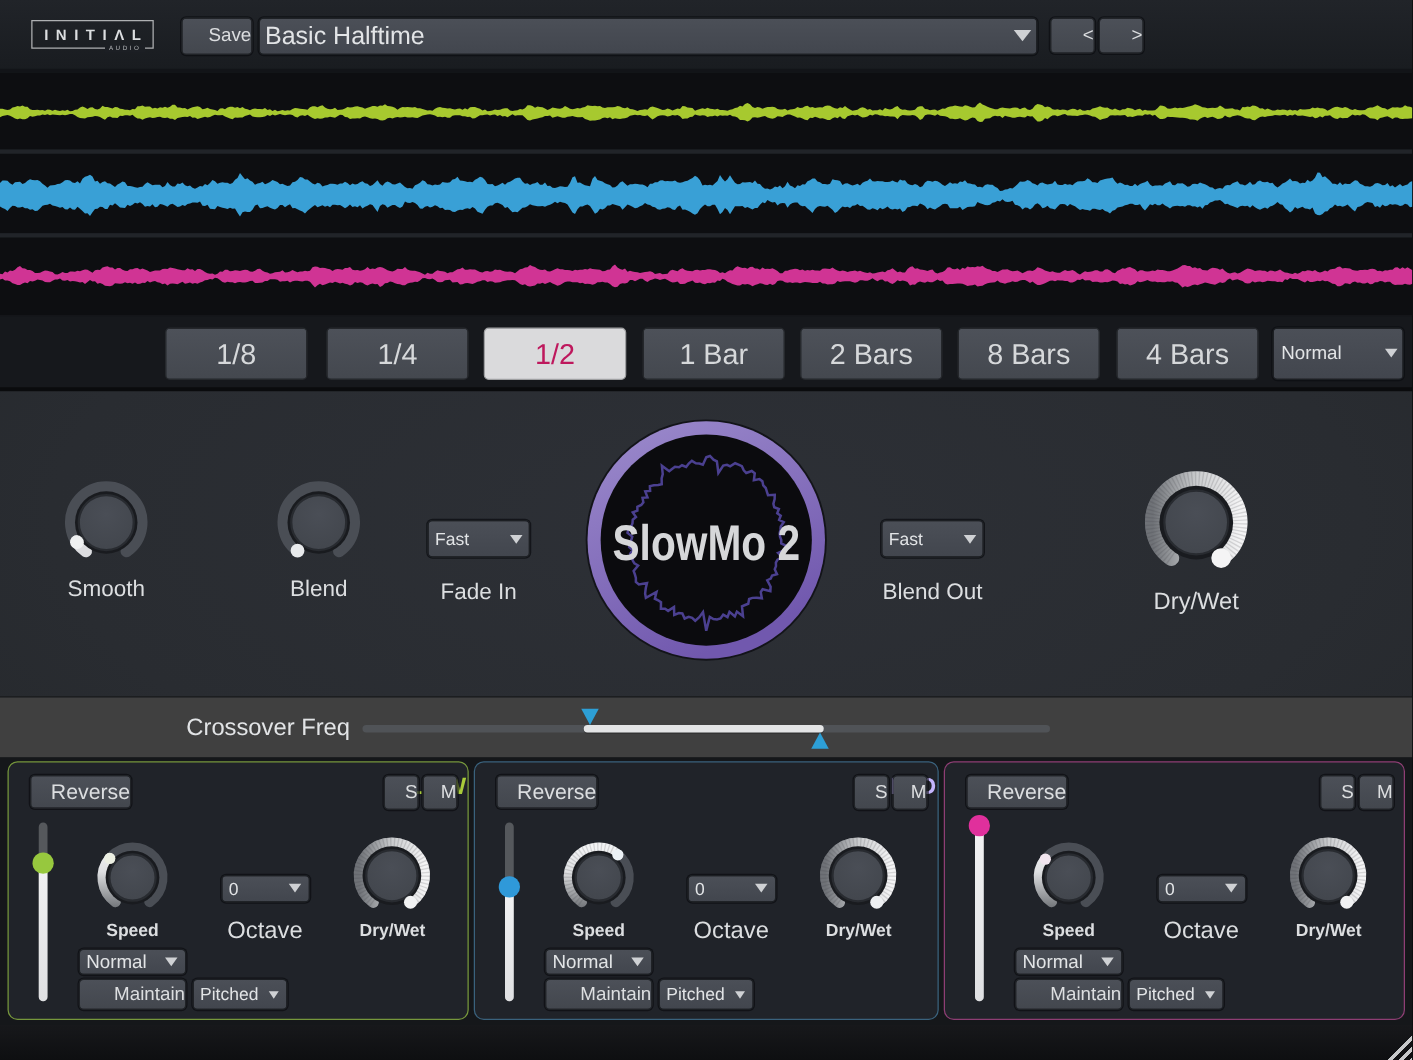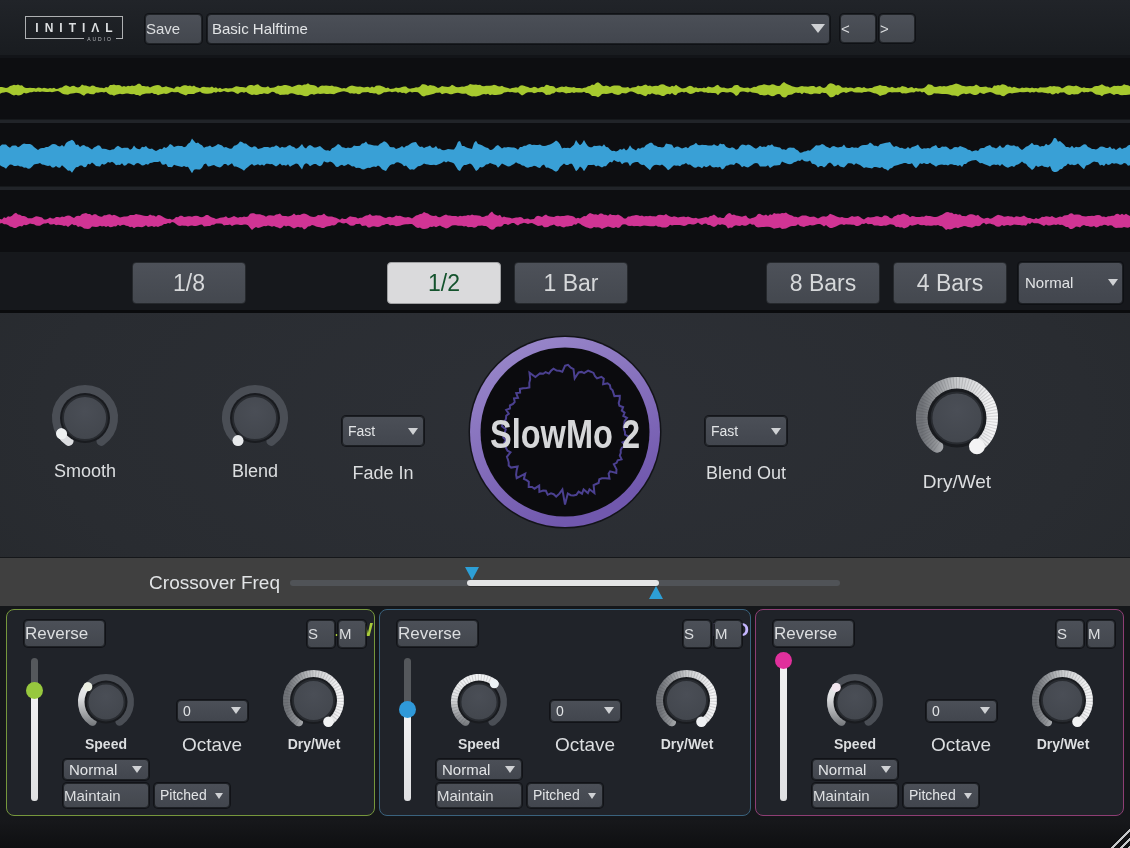--- a/index.html
+++ b/index.html
@@ -6,37 +6,37 @@
   font-family:"Liberation Sans", sans-serif; background:#0b0c0e; }
 #topbar { position:absolute; left:0; top:0; width:1130px; height:55px;
   background:linear-gradient(#212429,#191c20); }
 #logo { position:absolute; left:25px; top:16px; width:98px; height:23px;
   border:1px solid #aeb0b2; color:#dcdee0; }
 #logo .ini { position:absolute; left:0; top:4px; width:100%; text-align:center;
   font-size:12px; font-weight:bold; letter-spacing:6px; text-indent:6px; }
 #logo .aud { position:absolute; right:6px; bottom:-4px; font-size:5px; letter-spacing:2px;
   background:#1c1f24; padding:0 3px; color:#b7b9bb; }
 .btn { position:absolute; background:linear-gradient(#4c5058,#43474e); border:1px solid #202327;
-  border-radius:4px; color:#dcdee0; text-align:left; box-shadow:0 0 0 1px rgba(12,14,18,0.75); }
+  border-radius:4px; color:#dcdee0; text-align:right; box-shadow:0 0 0 1px rgba(12,14,18,0.75); }
 #save { left:145px; top:14px; width:57px; height:30px; font-size:15px; line-height:28px; }
 .dd { position:absolute; background:linear-gradient(#4b4f57,#42464e); border:1px solid #1c1f23;
   border-radius:4px; color:#e2e4e6; box-shadow:0 0 0 1px rgba(12,14,18,0.75); }
 .dda { position:absolute; top:50%; width:0; height:0; }
 #prev { left:840px; top:14px; width:36px; height:29px; font-size:15px; line-height:27px; }
 #pnext { left:879px; top:14px; width:36px; height:29px; font-size:15px; line-height:27px; }
 #mbm { position:absolute; left:932px; top:12px; width:181px; height:31px; border-radius:3px;
   background:linear-gradient(#f2f2f2,#dddddd); border:1px solid #9a9a9a; color:#1d1e20;
   font-size:18px; line-height:29px; text-align:center; }
 #waves { position:absolute; left:0; top:55px; width:1130px; height:198px; background:#212429; }
 #nrow { position:absolute; left:0; top:253px; width:1130px; height:57px; background:#16181c; }
 #nrow2 { position:absolute; left:0; top:310px; width:1130px; height:3px; background:#0a0b0d; }
 .nbtn { position:absolute; top:9px; width:114px; height:42px; border-radius:4px;
   background:linear-gradient(#4d5159,#44484f); border:1px solid #26292d;
   color:#d6d8da; font-size:23px; line-height:40px; text-align:center; }
-.nbtn.sel { background:#dadadc; color:#14532d; border-color:#9fa0a2; }
+.nbtn.sel { background:#dadadc; color:#be185d; border-color:#9fa0a2; }
 #mid { position:absolute; left:0; top:313px; width:1130px; height:244px;
   background:radial-gradient(ellipse 950px 430px at 50% 42%, #2d3036 0%, #292c31 55%, #232629 100%); }
 .klab { position:absolute; color:#dcdee0; text-align:center; font-size:18px; }
 #xover { position:absolute; left:0; top:557px; width:1130px; height:49px; background:#404040;
   border-top:1px solid #15171a; }
 #bands { position:absolute; left:0; top:606px; width:1130px; height:214px; background:#15171a; }
 .panel { position:absolute; top:3px; height:207px; background:#202329; border:1px solid; border-radius:8px; }
 .ptitle { position:absolute; left:0; top:9px; width:100%; text-align:right; text-indent:14px;
   font-size:19px; font-weight:bold; letter-spacing:1px; }
 .blab { position:absolute; color:#dcdee0; text-align:center; }
@@ -47,21 +47,21 @@
 </style></head>
 <body>
 <div id="app">
 
 <div id="topbar">
   <div id="logo">
         <div class="ini">INITIΛL</div>
         <div class="aud">AUDIO</div>
       </div>
   <div class="btn" id="save">Save</div>
-  <div class="dd" style="left:207px;top:14px;width:623px;height:30px;font-size:15px;line-height:28px;padding-left:4px">Basic Halftime<span class="dda" style="right:4px;margin-top:-5px;border-left:7.0px solid transparent;border-right:7.0px solid transparent;border-top:9px solid #cfd1d4"></span></div>
+  <div class="dd" style="left:207px;top:14px;width:623px;height:30px;font-size:20px;line-height:28px;padding-left:4px">Basic Halftime<span class="dda" style="right:4px;margin-top:-5px;border-left:7.0px solid transparent;border-right:7.0px solid transparent;border-top:9px solid #cfd1d4"></span></div>
   <div class="btn" id="prev">&lt;</div>
   <div class="btn" id="pnext">&gt;</div>
 </div>
 
 <div id="waves">
   <svg width="1130" height="198" viewBox="0 0 1130 198">
     <rect x="0" y="0" width="1130" height="3" fill="#121418"></rect>
         <rect x="0" y="3" width="1130" height="61.5" fill="#0d0e11"></rect>
     <rect x="0" y="68" width="1130" height="63.5" fill="#0d0e11"></rect>
     <rect x="0" y="135" width="1130" height="62.5" fill="#0d0e11"></rect>
@@ -72,22 +72,24 @@
           <path d="M0 23.3 L2 21.4 L4 21.4 L6 21.6 L8 23.5 L10 24.8 L12 22.7 L14 22.6 L16 22.4 L18 24.2 L20 23.3 L22 21.6 L24 20.4 L26 20.9 L28 21.1 L30 21.0 L32 22.0 L34 23.9 L36 25.4 L38 27.1 L40 25.4 L42 25.1 L44 24.9 L46 24.1 L48 23.9 L50 22.7 L52 21.2 L54 20.9 L56 21.4 L58 23.0 L60 23.4 L62 21.9 L64 23.7 L66 20.0 L68 18.4 L70 17.8 L72 16.8 L74 18.2 L76 22.1 L78 21.6 L80 23.9 L82 22.5 L84 21.9 L86 23.6 L88 23.7 L90 25.2 L92 26.6 L94 24.6 L96 23.5 L98 22.2 L100 22.8 L102 25.8 L104 25.7 L106 26.1 L108 26.8 L110 27.2 L112 26.5 L114 26.3 L116 24.1 L118 22.8 L120 23.9 L122 25.2 L124 24.8 L126 24.8 L128 24.7 L130 26.8 L132 25.7 L134 22.5 L136 24.9 L138 26.1 L140 26.2 L142 23.8 L144 24.2 L146 23.0 L148 25.2 L150 25.9 L152 25.4 L154 27.1 L156 28.0 L158 27.0 L160 25.7 L162 26.2 L164 24.1 L166 25.1 L168 23.4 L170 21.0 L172 21.9 L174 23.9 L176 23.2 L178 22.7 L180 23.1 L182 23.1 L184 24.2 L186 23.4 L188 20.8 L190 19.4 L192 15.4 L194 18.0 L196 20.3 L198 19.6 L200 21.3 L202 22.3 L204 24.7 L206 23.8 L208 23.4 L210 22.4 L212 24.3 L214 23.6 L216 22.6 L218 21.0 L220 21.8 L222 22.6 L224 24.4 L226 23.9 L228 24.9 L230 25.7 L232 25.4 L234 22.7 L236 22.3 L238 20.9 L240 18.6 L242 19.0 L244 20.6 L246 20.5 L248 22.2 L250 23.8 L252 24.5 L254 23.2 L256 23.8 L258 26.1 L260 25.4 L262 25.0 L264 24.0 L266 24.0 L268 24.1 L270 24.8 L272 23.7 L274 23.7 L276 22.3 L278 23.3 L280 25.1 L282 23.7 L284 24.5 L286 24.2 L288 22.8 L290 22.0 L292 23.5 L294 24.0 L296 25.8 L298 25.0 L300 23.2 L302 21.1 L304 24.2 L306 25.5 L308 23.1 L310 22.1 L312 22.9 L314 24.4 L316 24.5 L318 23.7 L320 22.9 L322 24.8 L324 26.5 L326 27.5 L328 27.3 L330 27.9 L332 25.2 L334 24.4 L336 23.1 L338 21.1 L340 21.9 L342 24.3 L344 24.5 L346 25.3 L348 24.6 L350 24.9 L352 24.5 L354 22.5 L356 22.9 L358 23.1 L360 22.7 L362 20.5 L364 20.2 L366 18.4 L368 21.3 L370 21.5 L372 22.0 L374 22.6 L376 22.4 L378 22.8 L380 20.7 L382 19.7 L384 18.3 L386 18.9 L388 21.0 L390 24.1 L392 24.3 L394 24.2 L396 25.9 L398 25.3 L400 24.4 L402 23.1 L404 24.7 L406 22.9 L408 22.4 L410 21.1 L412 19.7 L414 19.2 L416 19.1 L418 22.2 L420 24.0 L422 23.5 L424 25.0 L426 24.0 L428 23.5 L430 22.5 L432 24.7 L434 24.8 L436 22.9 L438 25.7 L440 25.6 L442 27.1 L444 27.3 L446 26.8 L448 26.0 L450 26.2 L452 26.5 L454 26.4 L456 23.4 L458 18.8 L460 17.9 L462 23.1 L464 23.0 L466 24.2 L468 25.1 L470 25.5 L472 25.9 L474 20.0 L476 17.8 L478 20.9 L480 21.5 L482 22.2 L484 23.5 L486 24.4 L488 24.9 L490 26.9 L492 26.8 L494 25.3 L496 22.9 L498 22.0 L500 23.7 L502 25.6 L504 24.3 L506 24.4 L508 24.0 L510 24.2 L512 24.6 L514 24.6 L516 25.3 L518 26.7 L520 23.9 L522 23.9 L524 22.8 L526 22.8 L528 21.4 L530 21.1 L532 22.0 L534 21.8 L536 22.0 L538 21.9 L540 21.4 L542 22.8 L544 23.1 L546 22.8 L548 21.9 L550 21.6 L552 20.4 L554 19.3 L556 17.5 L558 18.8 L560 21.2 L562 25.4 L564 24.8 L566 25.1 L568 24.8 L570 25.3 L572 23.5 L574 21.7 L576 16.9 L578 19.9 L580 22.2 L582 20.4 L584 17.1 L586 20.4 L588 23.2 L590 24.3 L592 24.2 L594 22.7 L596 22.9 L598 22.7 L600 22.6 L602 23.4 L604 21.3 L606 24.0 L608 24.2 L610 26.5 L612 27.9 L614 27.8 L616 28.6 L618 27.8 L620 26.1 L622 26.8 L624 25.3 L626 27.5 L628 25.9 L630 22.3 L632 25.3 L634 26.2 L636 27.6 L638 25.1 L640 25.7 L642 24.4 L644 24.5 L646 22.0 L648 21.1 L650 19.7 L652 19.8 L654 22.2 L656 22.8 L658 24.1 L660 24.1 L662 24.5 L664 23.9 L666 20.4 L668 20.9 L670 21.2 L672 21.8 L674 25.0 L676 23.8 L678 23.6 L680 24.6 L682 25.4 L684 24.8 L686 24.0 L688 25.3 L690 23.1 L692 22.2 L694 21.5 L696 19.7 L698 22.0 L700 22.2 L702 21.7 L704 21.9 L706 21.9 L708 22.5 L710 22.5 L712 22.4 L714 21.3 L716 22.4 L718 23.0 L720 20.5 L722 21.3 L724 21.1 L726 23.8 L728 24.8 L730 25.2 L732 24.2 L734 25.0 L736 26.8 L738 26.0 L740 23.0 L742 21.6 L744 21.7 L746 22.4 L748 21.5 L750 22.0 L752 23.2 L754 24.8 L756 25.8 L758 24.4 L760 22.8 L762 23.9 L764 23.6 L766 24.0 L768 22.1 L770 22.5 L772 21.2 L774 23.6 L776 23.8 L778 24.3 L780 24.5 L782 26.5 L784 26.3 L786 27.0 L788 24.9 L790 24.4 L792 24.7 L794 24.8 L796 26.4 L798 27.4 L800 29.7 L802 29.6 L804 28.6 L806 28.3 L808 27.3 L810 27.7 L812 26.1 L814 24.3 L816 22.2 L818 22.4 L820 22.2 L822 20.9 L824 21.8 L826 23.6 L828 24.2 L830 25.3 L832 23.4 L834 23.0 L836 23.9 L838 24.5 L840 24.1 L842 23.7 L844 21.5 L846 24.6 L848 24.9 L850 25.0 L852 23.9 L854 24.8 L856 24.4 L858 25.1 L860 23.3 L862 22.2 L864 21.9 L866 21.9 L868 21.6 L870 19.6 L872 20.7 L874 22.8 L876 22.7 L878 23.4 L880 21.3 L882 20.7 L884 20.2 L886 19.7 L888 19.6 L890 18.9 L892 21.9 L894 23.9 L896 22.9 L898 23.7 L900 24.9 L902 24.8 L904 25.8 L906 25.8 L908 24.0 L910 25.8 L912 24.1 L914 23.4 L916 22.8 L918 21.6 L920 24.6 L922 26.0 L924 25.3 L926 25.4 L928 25.1 L930 25.5 L932 23.7 L934 22.9 L936 22.0 L938 24.9 L940 25.1 L942 23.6 L944 23.8 L946 23.5 L948 24.7 L950 26.4 L952 26.0 L954 24.2 L956 24.0 L958 24.4 L960 23.0 L962 23.8 L964 24.4 L966 25.3 L968 26.8 L970 26.9 L972 28.6 L974 27.8 L976 27.3 L978 28.0 L980 25.6 L982 25.0 L984 25.1 L986 23.5 L988 22.7 L990 21.9 L992 24.3 L994 24.6 L996 25.4 L998 24.2 L1000 22.3 L1002 24.8 L1004 24.4 L1006 22.1 L1008 21.4 L1010 22.6 L1012 22.7 L1014 22.3 L1016 23.5 L1018 23.2 L1020 25.6 L1022 27.0 L1024 25.6 L1026 23.8 L1028 23.0 L1030 21.6 L1032 19.7 L1034 21.9 L1036 21.7 L1038 22.1 L1040 23.8 L1042 23.1 L1044 23.3 L1046 20.7 L1048 22.3 L1050 21.3 L1052 19.1 L1054 15.0 L1056 15.2 L1058 18.8 L1060 17.9 L1062 19.8 L1064 21.5 L1066 23.9 L1068 24.0 L1070 24.7 L1072 22.8 L1074 24.9 L1076 23.7 L1078 24.2 L1080 24.1 L1082 22.5 L1084 21.2 L1086 21.5 L1088 23.9 L1090 24.7 L1092 26.0 L1094 26.0 L1096 26.4 L1098 25.6 L1100 23.8 L1102 23.4 L1104 24.0 L1106 25.1 L1108 24.9 L1110 23.4 L1112 26.1 L1114 25.2 L1116 27.0 L1118 25.6 L1120 24.2 L1122 25.9 L1124 25.1 L1126 24.5 L1128 22.5 L1130 21.8 L1132 24.5 L1132 42.5 L1130 42.3 L1128 42.8 L1126 40.6 L1124 39.9 L1122 41.4 L1120 41.8 L1118 40.8 L1116 40.3 L1114 40.7 L1112 40.1 L1110 41.6 L1108 41.9 L1106 40.5 L1104 43.1 L1102 41.8 L1100 42.6 L1098 39.3 L1096 39.0 L1094 38.5 L1092 39.4 L1090 41.1 L1088 42.1 L1086 42.6 L1084 46.2 L1082 44.5 L1080 42.5 L1078 40.6 L1076 41.7 L1074 42.3 L1072 41.6 L1070 41.9 L1068 40.5 L1066 42.7 L1064 43.6 L1062 46.0 L1060 46.2 L1058 48.2 L1056 49.1 L1054 49.0 L1052 47.8 L1050 43.0 L1048 44.6 L1046 44.0 L1044 43.7 L1042 42.4 L1040 43.2 L1038 44.0 L1036 42.6 L1034 45.5 L1032 47.0 L1030 44.9 L1028 43.5 L1026 40.7 L1024 40.3 L1022 38.6 L1020 40.3 L1018 41.5 L1016 42.1 L1014 43.9 L1012 42.9 L1010 43.8 L1008 44.8 L1006 43.9 L1004 42.7 L1002 41.1 L1000 43.1 L998 41.6 L996 42.0 L994 41.5 L992 42.0 L990 43.4 L988 42.5 L986 41.8 L984 41.1 L982 39.9 L980 40.3 L978 38.4 L976 37.0 L974 37.3 L972 37.4 L970 38.3 L968 38.9 L966 41.0 L964 41.1 L962 43.9 L960 42.0 L958 43.0 L956 41.9 L954 42.1 L952 41.2 L950 41.2 L948 42.4 L946 41.8 L944 42.0 L942 41.5 L940 41.7 L938 42.2 L936 43.8 L934 42.3 L932 41.3 L930 39.8 L928 41.1 L926 41.1 L924 40.0 L922 41.1 L920 40.3 L918 42.9 L916 45.3 L914 43.3 L912 40.3 L910 41.0 L908 41.0 L906 39.9 L904 39.9 L902 40.7 L900 41.2 L898 42.1 L896 42.6 L894 43.0 L892 44.9 L890 45.5 L888 47.7 L886 46.3 L884 45.7 L882 44.1 L880 44.9 L878 44.6 L876 44.0 L874 43.9 L872 45.6 L870 45.0 L868 44.7 L866 44.2 L864 45.0 L862 43.6 L860 42.0 L858 41.2 L856 40.2 L854 41.9 L852 40.4 L850 40.2 L848 40.3 L846 42.4 L844 44.6 L842 43.9 L840 43.6 L838 41.5 L836 43.0 L834 43.5 L832 41.0 L830 39.6 L828 40.5 L826 43.1 L824 44.6 L822 43.1 L820 42.9 L818 44.5 L816 42.1 L814 41.1 L812 40.7 L810 37.5 L808 38.4 L806 38.5 L804 38.1 L802 36.3 L800 38.1 L798 37.6 L796 38.8 L794 39.2 L792 40.7 L790 41.2 L788 40.9 L786 40.2 L784 39.5 L782 38.5 L780 41.9 L778 42.3 L776 42.4 L774 42.5 L772 43.8 L770 45.0 L768 42.3 L766 43.5 L764 43.6 L762 43.6 L760 43.6 L758 40.4 L756 40.0 L754 40.4 L752 41.9 L750 43.2 L748 44.5 L746 44.0 L744 43.0 L742 44.3 L740 41.8 L738 40.5 L736 39.8 L734 41.9 L732 41.5 L730 41.5 L728 42.6 L726 42.7 L724 45.6 L722 46.6 L720 43.8 L718 44.6 L716 44.0 L714 44.5 L712 43.9 L710 42.1 L708 43.5 L706 44.3 L704 43.1 L702 45.2 L700 44.1 L698 43.6 L696 44.8 L694 44.5 L692 43.0 L690 41.6 L688 41.8 L686 40.1 L684 41.3 L682 41.6 L680 43.3 L678 42.4 L676 42.8 L674 42.2 L672 43.9 L670 46.1 L668 47.3 L666 44.8 L664 43.1 L662 41.6 L660 42.4 L658 42.1 L656 41.8 L654 42.3 L652 44.1 L650 47.3 L648 45.4 L646 43.7 L644 41.8 L642 42.0 L640 41.1 L638 38.9 L636 38.9 L634 39.4 L632 40.5 L630 43.2 L628 39.5 L626 39.3 L624 39.7 L622 41.3 L620 38.5 L618 39.0 L616 38.2 L614 36.9 L612 39.6 L610 38.7 L608 40.8 L606 43.3 L604 43.3 L602 44.6 L600 43.6 L598 42.5 L596 43.4 L594 41.8 L592 41.9 L590 42.0 L588 41.9 L586 45.2 L584 48.3 L582 45.0 L580 43.4 L578 46.5 L576 48.3 L574 44.2 L572 40.7 L570 40.7 L568 41.9 L566 41.9 L564 40.5 L562 42.2 L560 44.1 L558 47.5 L556 48.8 L554 47.8 L552 46.3 L550 45.4 L548 44.5 L546 44.8 L544 41.4 L542 42.4 L540 44.9 L538 44.5 L536 43.2 L534 42.7 L532 43.7 L530 43.9 L528 44.7 L526 44.3 L524 42.7 L522 42.4 L520 41.0 L518 40.5 L516 39.3 L514 41.1 L512 41.9 L510 43.2 L508 43.6 L506 42.4 L504 41.4 L502 40.5 L500 42.7 L498 44.7 L496 41.9 L494 41.4 L492 40.8 L490 40.1 L488 41.3 L486 41.4 L484 43.5 L482 44.6 L480 43.9 L478 46.7 L476 48.0 L474 44.7 L472 41.7 L470 40.5 L468 41.2 L466 42.1 L464 42.1 L462 44.3 L460 48.1 L458 46.9 L456 43.7 L454 40.5 L452 39.4 L450 38.9 L448 38.3 L446 39.6 L444 38.3 L442 39.7 L440 40.8 L438 41.4 L436 42.3 L434 41.8 L432 41.9 L430 42.0 L428 41.6 L426 41.2 L424 40.4 L422 41.9 L420 43.0 L418 43.2 L416 44.9 L414 46.8 L412 46.3 L410 46.7 L408 44.7 L406 42.6 L404 43.3 L402 41.0 L400 39.9 L398 39.2 L396 39.6 L394 41.3 L392 41.3 L390 42.3 L388 44.8 L386 48.0 L384 47.2 L382 46.3 L380 43.8 L378 42.6 L376 44.1 L374 43.5 L372 44.0 L370 45.0 L368 44.8 L366 45.4 L364 46.5 L362 46.3 L360 45.0 L358 44.8 L356 44.9 L354 43.2 L352 43.6 L350 41.9 L348 41.1 L346 42.3 L344 43.0 L342 41.7 L340 42.4 L338 44.0 L336 43.7 L334 41.0 L332 39.3 L330 38.6 L328 39.4 L326 39.2 L324 38.2 L322 42.1 L320 43.3 L318 42.4 L316 41.0 L314 40.9 L312 42.0 L310 43.2 L308 41.0 L306 40.3 L304 41.8 L302 46.5 L300 43.7 L298 41.0 L296 40.4 L294 41.5 L292 42.4 L290 43.7 L288 41.2 L286 42.7 L284 42.0 L282 42.6 L280 40.5 L278 42.3 L276 43.6 L274 42.2 L272 41.0 L270 41.2 L268 40.7 L266 40.8 L264 42.8 L262 41.6 L260 42.4 L258 41.2 L256 42.0 L254 42.8 L252 41.0 L250 42.3 L248 43.9 L246 45.6 L244 47.7 L242 46.2 L240 45.3 L238 44.3 L236 43.4 L234 43.5 L232 40.3 L230 41.4 L228 42.8 L226 40.9 L224 41.0 L222 43.3 L220 44.5 L218 44.0 L216 43.2 L214 42.0 L212 42.6 L210 43.3 L208 43.5 L206 40.6 L204 41.3 L202 44.8 L200 46.5 L198 46.6 L196 46.2 L194 46.8 L192 50.2 L190 47.1 L188 43.7 L186 43.9 L184 43.1 L182 44.1 L180 43.6 L178 43.1 L176 42.6 L174 41.7 L172 44.3 L170 44.1 L168 44.0 L166 40.7 L164 41.8 L162 41.5 L160 38.2 L158 39.1 L156 38.9 L154 39.0 L152 39.7 L150 40.1 L148 41.8 L146 40.9 L144 42.2 L142 42.5 L140 41.1 L138 39.9 L136 40.6 L134 42.4 L132 41.4 L130 40.6 L128 40.2 L126 42.3 L124 42.8 L122 40.3 L120 42.1 L118 41.7 L116 42.3 L114 40.1 L112 38.8 L110 39.7 L108 39.1 L106 40.8 L104 41.7 L102 40.8 L100 43.4 L98 43.2 L96 42.9 L94 41.1 L92 39.6 L90 41.4 L88 40.8 L86 44.1 L84 44.2 L82 42.6 L80 42.4 L78 43.9 L76 44.2 L74 46.8 L72 49.8 L70 47.5 L68 47.7 L66 45.8 L64 44.0 L62 42.3 L60 44.7 L58 44.6 L56 42.9 L54 44.6 L52 44.4 L50 42.6 L48 43.1 L46 42.4 L44 41.8 L42 41.4 L40 40.0 L38 40.8 L36 40.9 L34 41.6 L32 43.7 L30 45.6 L28 45.7 L26 44.4 L24 44.8 L22 43.6 L20 43.6 L18 42.4 L16 43.0 L14 43.0 L12 41.7 L10 41.5 L8 43.3 L6 45.7 L4 44.2 L2 43.4 L0 42.2 Z" fill="#39a0d6"></path>
         </g>
     <g transform="translate(0,135)">
           <path d="M0 29.0 L2 29.4 L4 27.2 L6 28.0 L8 26.3 L10 26.8 L12 25.7 L14 23.8 L16 22.8 L18 24.5 L20 24.8 L22 25.9 L24 26.0 L26 26.7 L28 28.3 L30 28.3 L32 28.2 L34 27.2 L36 26.3 L38 26.6 L40 27.1 L42 27.5 L44 29.4 L46 29.5 L48 28.7 L50 27.5 L52 28.4 L54 28.4 L56 27.1 L58 27.1 L60 27.4 L62 26.6 L64 27.0 L66 26.1 L68 25.6 L70 25.8 L72 27.0 L74 28.1 L76 26.2 L78 25.8 L80 25.9 L82 24.0 L84 23.4 L86 22.9 L88 23.9 L90 23.9 L92 25.6 L94 24.3 L96 24.3 L98 25.8 L100 26.5 L102 26.8 L104 25.3 L106 25.3 L108 24.6 L110 24.3 L112 25.5 L114 24.8 L116 25.6 L118 26.4 L120 27.6 L122 26.9 L124 26.4 L126 26.4 L128 26.3 L130 25.1 L132 25.0 L134 25.1 L136 23.9 L138 24.4 L140 24.7 L142 25.3 L144 25.7 L146 26.1 L148 26.1 L150 24.6 L152 25.5 L154 25.4 L156 26.7 L158 25.1 L160 25.2 L162 26.2 L164 27.5 L166 28.6 L168 29.0 L170 28.7 L172 29.8 L174 29.0 L176 27.1 L178 27.3 L180 25.7 L182 25.8 L184 26.9 L186 26.8 L188 26.2 L190 26.3 L192 26.8 L194 26.1 L196 25.8 L198 25.9 L200 27.1 L202 27.3 L204 26.6 L206 25.1 L208 25.0 L210 26.6 L212 27.6 L214 28.0 L216 29.0 L218 28.6 L220 27.8 L222 27.6 L224 27.3 L226 26.2 L228 27.9 L230 27.7 L232 27.1 L234 26.0 L236 26.9 L238 27.7 L240 27.1 L242 27.2 L244 26.5 L246 27.0 L248 26.5 L250 23.8 L252 23.2 L254 23.3 L256 24.3 L258 24.2 L260 24.3 L262 24.9 L264 25.4 L266 26.8 L268 25.6 L270 25.2 L272 25.4 L274 25.8 L276 24.4 L278 24.3 L280 23.5 L282 25.7 L284 26.1 L286 26.0 L288 26.6 L290 26.1 L292 25.3 L294 23.5 L296 25.3 L298 24.7 L300 25.1 L302 23.9 L304 23.6 L306 23.9 L308 24.9 L310 26.2 L312 26.7 L314 27.1 L316 26.4 L318 25.0 L320 25.2 L322 25.1 L324 23.5 L326 25.5 L328 26.4 L330 26.5 L332 26.5 L334 27.2 L336 27.7 L338 28.8 L340 29.8 L342 28.2 L344 28.9 L346 28.9 L348 27.4 L350 26.2 L352 26.8 L354 26.9 L356 27.3 L358 28.6 L360 27.8 L362 27.7 L364 26.6 L366 25.4 L368 25.2 L370 24.0 L372 25.7 L374 25.8 L376 25.3 L378 25.5 L380 25.6 L382 26.5 L384 27.5 L386 28.0 L388 26.9 L390 26.7 L392 27.4 L394 26.9 L396 25.6 L398 25.9 L400 25.8 L402 26.5 L404 27.2 L406 27.4 L408 27.1 L410 27.5 L412 28.5 L414 27.0 L416 25.4 L418 25.0 L420 24.0 L422 23.8 L424 22.0 L426 22.9 L428 23.5 L430 25.0 L432 25.8 L434 26.0 L436 25.6 L438 26.9 L440 27.2 L442 26.3 L444 25.3 L446 24.6 L448 25.4 L450 25.4 L452 25.9 L454 26.0 L456 26.1 L458 26.8 L460 25.8 L462 26.2 L464 25.7 L466 25.8 L468 25.1 L470 25.6 L472 24.5 L474 25.2 L476 25.3 L478 25.6 L480 25.8 L482 26.9 L484 26.7 L486 25.8 L488 25.5 L490 22.9 L492 21.5 L494 24.0 L496 25.1 L498 25.8 L500 24.8 L502 27.4 L504 26.6 L506 27.2 L508 27.6 L510 27.8 L512 28.4 L514 27.9 L516 27.6 L518 27.4 L520 27.0 L522 27.5 L524 29.2 L526 28.8 L528 28.4 L530 29.4 L532 29.2 L534 29.0 L536 26.5 L538 25.8 L540 26.3 L542 27.0 L544 25.4 L546 24.5 L548 26.0 L550 26.5 L552 26.8 L554 26.9 L556 26.0 L558 25.8 L560 26.3 L562 26.0 L564 26.0 L566 25.4 L568 25.3 L570 25.7 L572 25.9 L574 26.8 L576 28.4 L578 27.7 L580 28.5 L582 27.2 L584 26.1 L586 26.3 L588 24.2 L590 23.0 L592 23.8 L594 24.4 L596 24.2 L598 24.9 L600 23.5 L602 23.4 L604 24.8 L606 24.8 L608 25.7 L610 24.0 L612 25.1 L614 24.9 L616 25.2 L618 24.5 L620 25.6 L622 26.7 L624 28.5 L626 28.5 L628 26.5 L630 26.6 L632 25.8 L634 25.4 L636 25.0 L638 25.2 L640 26.1 L642 25.5 L644 26.5 L646 25.9 L648 26.3 L650 25.7 L652 26.3 L654 26.3 L656 26.6 L658 25.0 L660 24.7 L662 24.9 L664 25.2 L666 24.0 L668 25.4 L670 26.4 L672 26.9 L674 26.3 L676 26.8 L678 27.5 L680 27.0 L682 26.8 L684 26.4 L686 27.2 L688 26.6 L690 27.3 L692 28.0 L694 28.3 L696 27.7 L698 28.8 L700 28.6 L702 28.0 L704 27.5 L706 27.1 L708 27.8 L710 26.1 L712 25.8 L714 24.6 L716 26.1 L718 27.7 L720 27.2 L722 27.9 L724 27.9 L726 25.2 L728 23.5 L730 22.9 L732 25.0 L734 24.5 L736 25.5 L738 25.8 L740 26.2 L742 26.7 L744 25.9 L746 25.6 L748 27.9 L750 28.8 L752 27.9 L754 27.6 L756 26.4 L758 24.0 L760 23.7 L762 25.1 L764 25.4 L766 24.5 L768 25.9 L770 24.2 L772 25.0 L774 23.1 L776 23.7 L778 23.5 L780 23.7 L782 23.0 L784 23.3 L786 22.6 L788 24.1 L790 25.1 L792 25.5 L794 26.7 L796 26.7 L798 27.6 L800 26.5 L802 25.6 L804 25.5 L806 25.4 L808 26.3 L810 27.0 L812 26.8 L814 26.4 L816 27.4 L818 28.6 L820 27.6 L822 26.6 L824 26.3 L826 26.7 L828 25.8 L830 23.8 L832 24.4 L834 25.2 L836 26.3 L838 27.0 L840 27.5 L842 27.0 L844 27.8 L846 28.1 L848 28.1 L850 27.0 L852 25.9 L854 26.7 L856 26.6 L858 25.9 L860 26.9 L862 28.5 L864 29.5 L866 28.1 L868 26.9 L870 27.6 L872 27.3 L874 27.0 L876 26.2 L878 26.2 L880 27.1 L882 27.2 L884 25.6 L886 25.4 L888 26.3 L890 27.9 L892 28.6 L894 26.6 L896 25.8 L898 24.5 L900 24.9 L902 23.9 L904 23.5 L906 24.6 L908 25.3 L910 27.3 L912 26.1 L914 26.2 L916 27.0 L918 27.1 L920 27.0 L922 26.4 L924 26.7 L926 25.6 L928 25.9 L930 26.0 L932 26.4 L934 26.9 L936 27.0 L938 26.4 L940 25.5 L942 24.8 L944 23.5 L946 22.2 L948 22.0 L950 22.7 L952 22.8 L954 24.3 L956 23.8 L958 24.8 L960 24.3 L962 26.0 L964 26.1 L966 26.3 L968 24.9 L970 24.2 L972 24.3 L974 24.7 L976 25.8 L978 24.8 L980 26.8 L982 28.1 L984 28.8 L986 28.1 L988 27.7 L990 28.8 L992 28.2 L994 26.9 L996 25.7 L998 24.7 L1000 25.2 L1002 25.8 L1004 26.8 L1006 26.4 L1008 26.1 L1010 26.5 L1012 26.5 L1014 27.6 L1016 26.3 L1018 26.6 L1020 27.1 L1022 26.6 L1024 25.6 L1026 26.9 L1028 27.9 L1030 28.1 L1032 28.8 L1034 29.2 L1036 28.1 L1038 29.0 L1040 28.2 L1042 26.7 L1044 27.0 L1046 26.2 L1048 26.4 L1050 27.0 L1052 25.9 L1054 27.3 L1056 27.9 L1058 27.3 L1060 26.4 L1062 27.1 L1064 25.6 L1066 25.2 L1068 25.0 L1070 23.5 L1072 23.2 L1074 24.7 L1076 24.4 L1078 24.6 L1080 24.7 L1082 25.9 L1084 26.3 L1086 26.5 L1088 26.0 L1090 25.9 L1092 25.7 L1094 25.9 L1096 25.2 L1098 24.9 L1100 25.3 L1102 26.8 L1104 26.6 L1106 27.2 L1108 26.2 L1110 26.3 L1112 25.8 L1114 25.8 L1116 23.9 L1118 23.7 L1120 25.1 L1122 23.7 L1124 24.9 L1126 23.8 L1128 25.0 L1130 26.1 L1132 26.8 L1132 36.0 L1130 36.9 L1128 37.8 L1126 37.6 L1124 37.0 L1122 37.8 L1120 37.8 L1118 37.7 L1116 37.9 L1114 37.2 L1112 35.4 L1110 35.3 L1108 35.9 L1106 35.0 L1104 34.7 L1102 35.8 L1100 35.8 L1098 37.1 L1096 37.4 L1094 36.0 L1092 36.8 L1090 36.7 L1088 36.0 L1086 36.1 L1084 35.1 L1082 35.7 L1080 37.4 L1078 36.8 L1076 36.5 L1074 38.1 L1072 38.9 L1070 38.9 L1068 37.1 L1066 36.9 L1064 35.8 L1062 34.8 L1060 34.9 L1058 34.2 L1056 35.0 L1054 34.6 L1052 35.1 L1050 35.6 L1048 35.5 L1046 34.4 L1044 35.9 L1042 35.1 L1040 34.1 L1038 33.2 L1036 33.2 L1034 33.2 L1032 32.3 L1030 34.0 L1028 33.3 L1026 35.8 L1024 35.3 L1022 35.6 L1020 34.9 L1018 35.0 L1016 34.7 L1014 34.5 L1012 35.3 L1010 35.8 L1008 35.1 L1006 35.3 L1004 36.0 L1002 35.0 L1000 36.6 L998 36.8 L996 36.3 L994 34.7 L992 34.2 L990 33.4 L988 33.8 L986 34.4 L984 32.8 L982 33.7 L980 35.8 L978 36.3 L976 35.7 L974 36.7 L972 37.8 L970 37.3 L968 36.9 L966 36.3 L964 35.9 L962 36.7 L960 37.3 L958 38.2 L956 37.5 L954 38.0 L952 39.0 L950 39.5 L948 39.0 L946 39.9 L944 38.0 L942 36.2 L940 36.0 L938 34.9 L936 35.4 L934 35.2 L932 35.7 L930 35.8 L928 35.6 L926 35.8 L924 35.1 L922 35.3 L920 34.9 L918 33.9 L916 34.8 L914 35.3 L912 35.8 L910 34.9 L908 36.9 L906 37.7 L904 38.4 L902 37.2 L900 37.6 L898 36.8 L896 37.1 L894 35.1 L892 34.5 L890 34.3 L888 35.1 L886 35.8 L884 35.5 L882 35.9 L880 36.0 L878 35.4 L876 35.4 L874 35.6 L872 34.1 L870 34.1 L868 34.3 L866 33.0 L864 34.0 L862 33.7 L860 35.2 L858 36.0 L856 36.0 L854 34.8 L852 34.7 L850 34.4 L848 34.4 L846 34.2 L844 35.0 L842 34.3 L840 34.5 L838 35.5 L836 36.5 L834 37.3 L832 37.9 L830 38.0 L828 36.7 L826 35.1 L824 36.4 L822 34.9 L820 34.0 L818 34.0 L816 34.4 L814 35.3 L812 35.6 L810 34.9 L808 35.7 L806 36.1 L804 37.0 L802 36.4 L800 35.9 L798 34.3 L796 35.7 L794 36.0 L792 36.1 L790 36.5 L788 37.4 L786 38.6 L784 38.8 L782 39.1 L780 37.5 L778 38.1 L776 38.3 L774 38.7 L772 37.8 L770 36.9 L768 36.8 L766 36.7 L764 36.9 L762 37.1 L760 37.2 L758 37.5 L756 36.8 L754 34.4 L752 34.8 L750 33.5 L748 34.7 L746 35.8 L744 35.8 L742 35.1 L740 36.1 L738 35.8 L736 35.2 L734 36.0 L732 37.7 L730 37.6 L728 38.4 L726 35.5 L724 34.8 L722 34.3 L720 35.0 L718 34.2 L716 36.0 L714 37.1 L712 36.3 L710 35.0 L708 35.1 L706 33.6 L704 33.8 L702 34.9 L700 34.0 L698 32.5 L696 33.7 L694 34.6 L692 34.6 L690 34.1 L688 34.2 L686 35.6 L684 36.1 L682 35.6 L680 35.0 L678 35.0 L676 35.0 L674 35.1 L672 35.5 L670 34.8 L668 36.7 L666 37.4 L664 37.4 L662 37.5 L660 36.8 L658 36.8 L656 35.4 L654 36.3 L652 36.3 L650 36.3 L648 36.0 L646 35.7 L644 35.6 L642 36.0 L640 36.6 L638 36.0 L636 36.0 L634 36.3 L632 35.8 L630 36.1 L628 35.8 L626 34.6 L624 34.3 L622 34.7 L620 37.2 L618 38.0 L616 36.9 L614 37.9 L612 37.7 L610 36.9 L608 36.6 L606 37.3 L604 38.0 L602 38.9 L600 37.8 L598 37.2 L596 37.6 L594 37.1 L592 38.3 L590 38.4 L588 37.7 L586 37.2 L584 36.2 L582 35.3 L580 33.7 L578 33.0 L576 34.8 L574 34.3 L572 36.1 L570 36.0 L568 36.5 L566 36.4 L564 37.4 L562 36.9 L560 35.9 L558 36.4 L556 36.1 L554 34.4 L552 35.2 L550 35.8 L548 36.9 L546 37.2 L544 37.2 L542 35.2 L540 35.8 L538 36.0 L536 35.1 L534 34.0 L532 32.9 L530 33.3 L528 34.0 L526 33.2 L524 32.7 L522 33.6 L520 34.1 L518 35.6 L516 34.6 L514 33.0 L512 32.9 L510 34.0 L508 35.0 L506 34.0 L504 33.9 L502 36.2 L500 36.8 L498 36.5 L496 37.1 L494 39.3 L492 39.8 L490 38.9 L488 37.2 L486 36.0 L484 35.9 L482 35.4 L480 35.7 L478 35.7 L476 37.2 L474 37.7 L472 37.1 L470 37.0 L468 37.2 L466 36.1 L464 36.6 L462 35.8 L460 35.8 L458 35.7 L456 35.2 L454 35.2 L452 35.6 L450 36.7 L448 37.9 L446 38.6 L444 37.6 L442 36.8 L440 35.6 L438 36.3 L436 37.2 L434 36.2 L432 36.9 L430 36.7 L428 38.3 L426 38.7 L424 39.1 L422 38.7 L420 37.4 L418 37.9 L416 37.2 L414 35.6 L412 34.1 L410 34.0 L408 34.2 L406 34.2 L404 34.6 L402 34.9 L400 35.7 L398 35.9 L396 36.2 L394 35.2 L392 35.0 L390 35.6 L388 34.1 L386 34.1 L384 34.9 L382 35.3 L380 36.4 L378 37.1 L376 36.7 L374 36.3 L372 36.6 L370 37.4 L368 37.6 L366 35.6 L364 35.8 L362 35.9 L360 33.8 L358 34.0 L356 34.1 L354 35.5 L352 35.8 L350 35.5 L348 33.9 L346 32.8 L344 33.4 L342 33.2 L340 32.3 L338 32.5 L336 34.4 L334 35.6 L332 35.3 L330 35.9 L328 36.2 L326 36.8 L324 38.1 L322 38.1 L320 37.3 L318 37.1 L316 36.6 L314 35.5 L312 35.1 L310 36.3 L308 36.6 L306 38.5 L304 39.6 L302 37.2 L300 37.4 L298 36.8 L296 37.4 L294 38.4 L292 37.5 L290 36.2 L288 35.7 L286 36.4 L284 35.6 L282 37.6 L280 38.4 L278 37.4 L276 36.9 L274 36.1 L272 36.8 L270 36.0 L268 35.4 L266 36.3 L264 36.0 L262 36.7 L260 37.6 L258 38.1 L256 37.0 L254 38.2 L252 40.0 L250 37.7 L248 35.3 L246 34.6 L244 34.5 L242 35.1 L240 35.0 L238 34.5 L236 34.5 L234 35.0 L232 35.9 L230 34.6 L228 35.0 L226 34.9 L224 35.4 L222 33.8 L220 33.4 L218 33.4 L216 33.4 L214 34.7 L212 34.8 L210 35.9 L208 36.1 L206 36.3 L204 36.4 L202 34.6 L200 34.7 L198 35.6 L196 36.0 L194 35.9 L192 35.5 L190 35.8 L188 36.6 L186 35.8 L184 35.8 L182 35.4 L180 36.1 L178 35.5 L176 33.9 L174 32.5 L172 32.1 L170 33.5 L168 33.1 L166 34.0 L164 34.1 L162 35.4 L160 35.9 L158 36.9 L156 36.3 L154 36.9 L152 36.0 L150 36.6 L148 36.9 L146 35.3 L144 36.4 L142 37.3 L140 37.0 L138 36.8 L136 37.0 L134 38.3 L132 36.8 L130 37.3 L128 36.1 L126 35.7 L124 34.8 L122 35.1 L120 35.9 L118 34.7 L116 36.4 L114 36.2 L112 37.0 L110 37.2 L108 36.0 L106 36.9 L104 36.1 L102 36.5 L100 35.7 L98 36.7 L96 36.9 L94 36.8 L92 36.6 L90 38.4 L88 39.0 L86 38.8 L84 38.6 L82 37.1 L80 36.3 L78 36.9 L76 35.0 L74 35.2 L72 34.0 L70 35.5 L68 37.1 L66 35.6 L64 36.0 L62 35.3 L60 35.0 L58 34.8 L56 35.2 L54 34.0 L52 34.5 L50 34.4 L48 32.7 L46 33.6 L44 33.5 L42 34.5 L40 35.8 L38 35.7 L36 35.6 L34 34.3 L32 34.0 L30 33.6 L28 34.5 L26 35.2 L24 34.7 L22 36.6 L20 35.9 L18 36.7 L16 38.0 L14 38.0 L12 37.1 L10 36.6 L8 35.0 L6 34.3 L4 34.3 L2 33.0 L0 33.6 Z" fill="#d03494"></path>
         </g>
   </svg>
 </div>
 
 <div id="nrow">
       <div class="nbtn" style="left:132px">1/8</div>
+      <div class="nbtn" style="left:261px">1/4</div>
       <div class="nbtn sel" style="left:387px">1/2</div>
       <div class="nbtn" style="left:514px">1 Bar</div>
+      <div class="nbtn" style="left:640px">2 Bars</div>
       <div class="nbtn" style="left:766px">8 Bars</div>
       <div class="nbtn" style="left:893px">4 Bars</div>
   <div class="dd" style="left:1018px;top:9px;width:105px;height:42px;font-size:15px;line-height:40px;padding-left:6px">Normal<span class="dda" style="right:4px;margin-top:-4px;border-left:5.5px solid transparent;border-right:5.5px solid transparent;border-top:7px solid #cfd1d4"></span></div>
 </div>
 <div id="nrow2"></div>
 
 <div id="mid">
   <svg style="position:absolute;left:44px;top:64px" width="82" height="82" viewBox="0 0 82 82">
         <path d="M 24.80 64.14 A 28.25 28.25 0 1 1 57.20 64.14" fill="none" stroke="#4a4e55" stroke-width="9.5" stroke-linecap="round"></path>
         <path d="M 24.80 64.14 A 28.25 28.25 0 0 1 17.04 55.97" fill="none" stroke="#dcdde0" stroke-width="9.5" stroke-linecap="round"></path>

